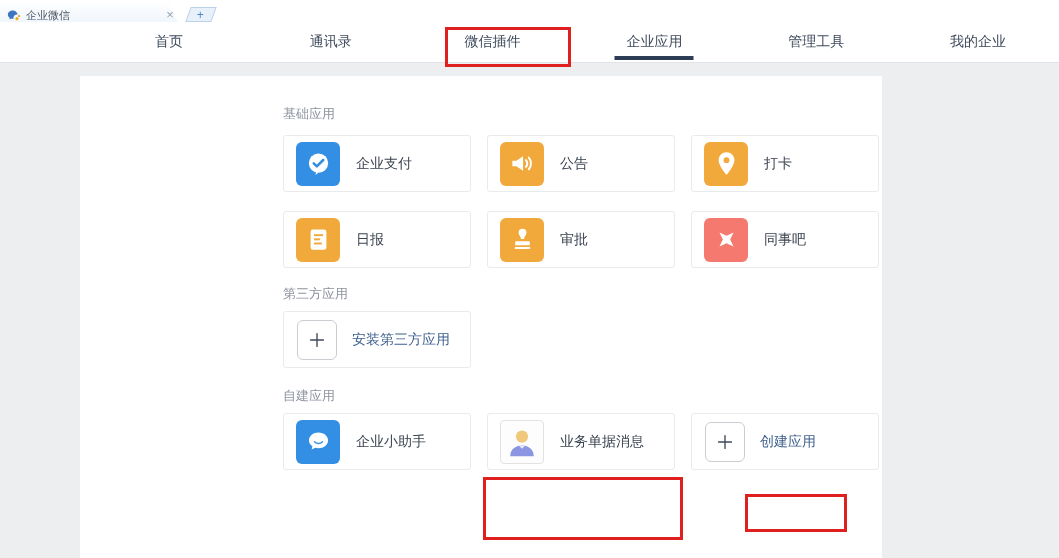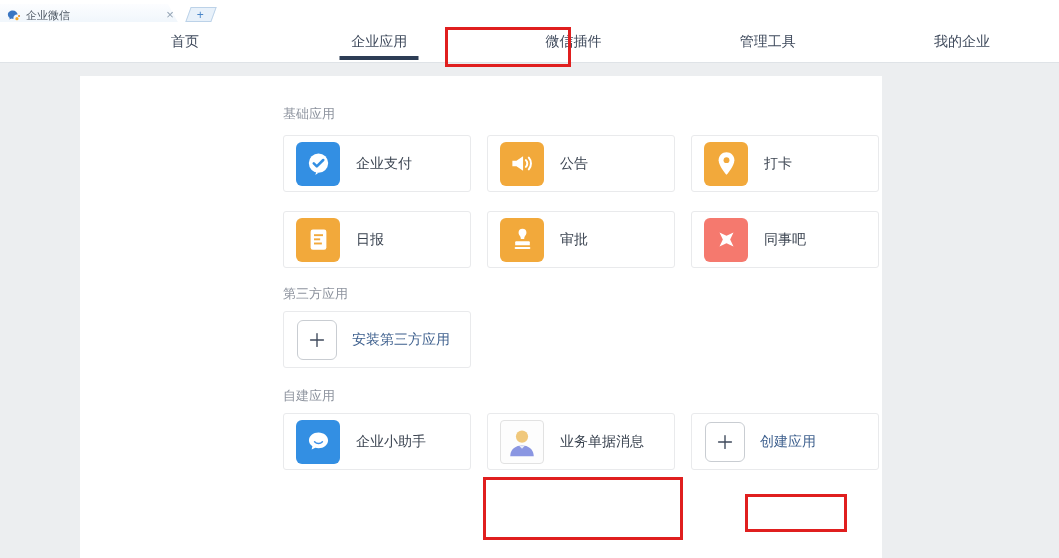--- a/index.html
+++ b/index.html
@@ -82,26 +82,29 @@
     <span>+</span>
   </div>
 </div>
 
 <div class="navbar">
   <div class="nav-items">
     <div class="nav-item">
         <span>首页</span>
       </div>
     <div class="nav-item">
+        <span>通讯录</span>
+      </div>
+    <div class="nav-item">
+        <span>微信插件</span>
+      </div>
+    <div class="nav-item">
       <span>企业应用</span>
       <span class="nav-underline" style="background-color: rgb(45, 61, 85);"></span>
     </div>
-    <div class="nav-item">
-        <span>微信插件</span>
-      </div>
     <div class="nav-item">
         <span>管理工具</span>
       </div>
     <div class="nav-item">
         <span>我的企业</span>
       </div>
   </div>
 </div>
 
 <div class="page-bg"></div>

